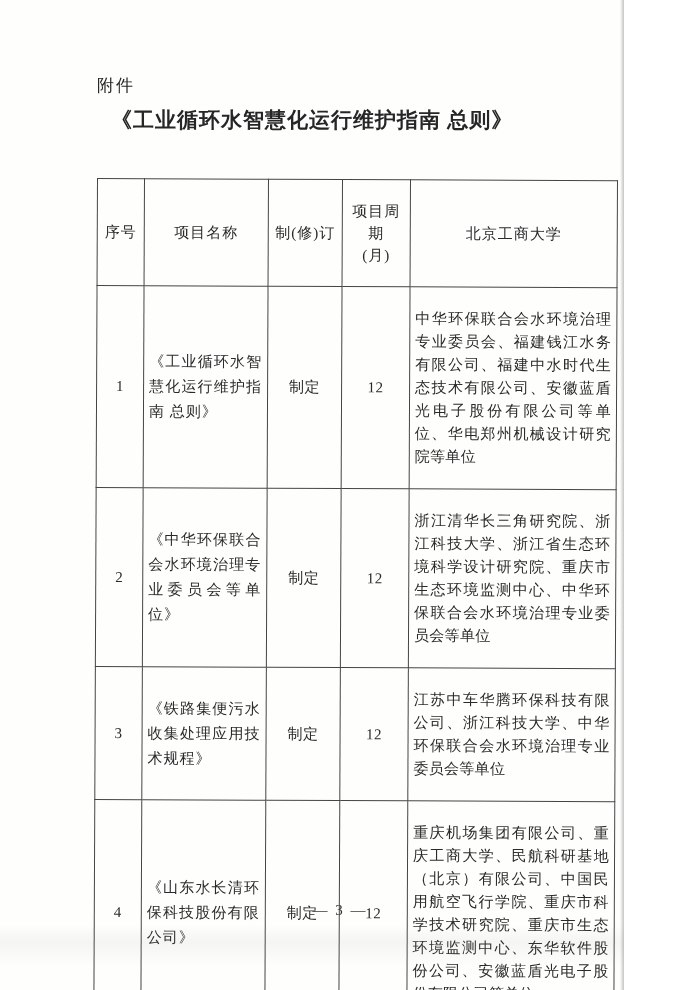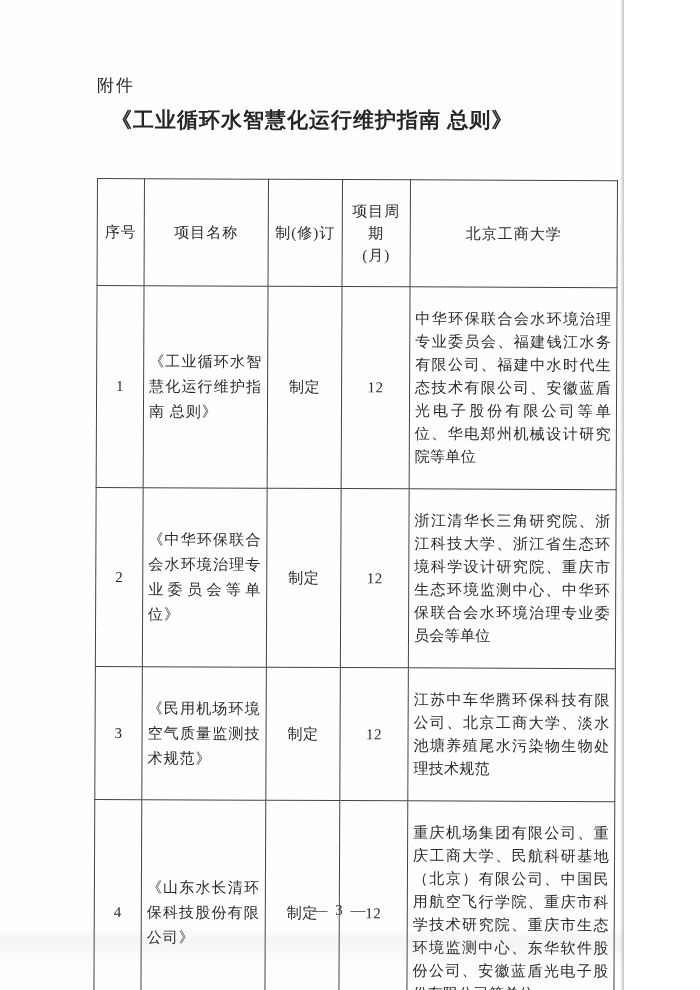--- a/index.html
+++ b/index.html
@@ -143,24 +143,24 @@
       </tr>
       <tr class="row-2">
         <td class="c-index">2</td>
         <td class="c-name">《中华环保联合会水环境治理专业委员会等单位》</td>
         <td class="c-rev">制定</td>
         <td class="c-period">12</td>
         <td class="c-units">浙江清华长三角研究院、浙江科技大学、浙江省生态环境科学设计研究院、重庆市生态环境监测中心、中华环保联合会水环境治理专业委员会等单位</td>
       </tr>
       <tr class="row-3">
         <td class="c-index">3</td>
-        <td class="c-name">《民用机场环境空气质量监测技术规范》</td>
+        <td class="c-name">《铁路集便污水收集处理应用技术规程》</td>
         <td class="c-rev">制定</td>
         <td class="c-period">12</td>
-        <td class="c-units">江苏中车华腾环保科技有限公司、北京工商大学、淡水池塘养殖尾水污染物生物处理技术规范</td>
+        <td class="c-units">江苏中车华腾环保科技有限公司、浙江科技大学、中华环保联合会水环境治理专业委员会等单位</td>
       </tr>
       <tr class="row-4">
         <td class="c-index">4</td>
         <td class="c-name">《山东水长清环保科技股份有限公司》</td>
         <td class="c-rev">制定</td>
         <td class="c-period">12</td>
         <td class="c-units">重庆机场集团有限公司、重庆工商大学、民航科研基地（北京）有限公司、中国民用航空飞行学院、重庆市科学技术研究院、重庆市生态环境监测中心、东华软件股份公司、安徽蓝盾光电子股份有限公司等单位</td>
       </tr>
     </tbody>
   </table>

